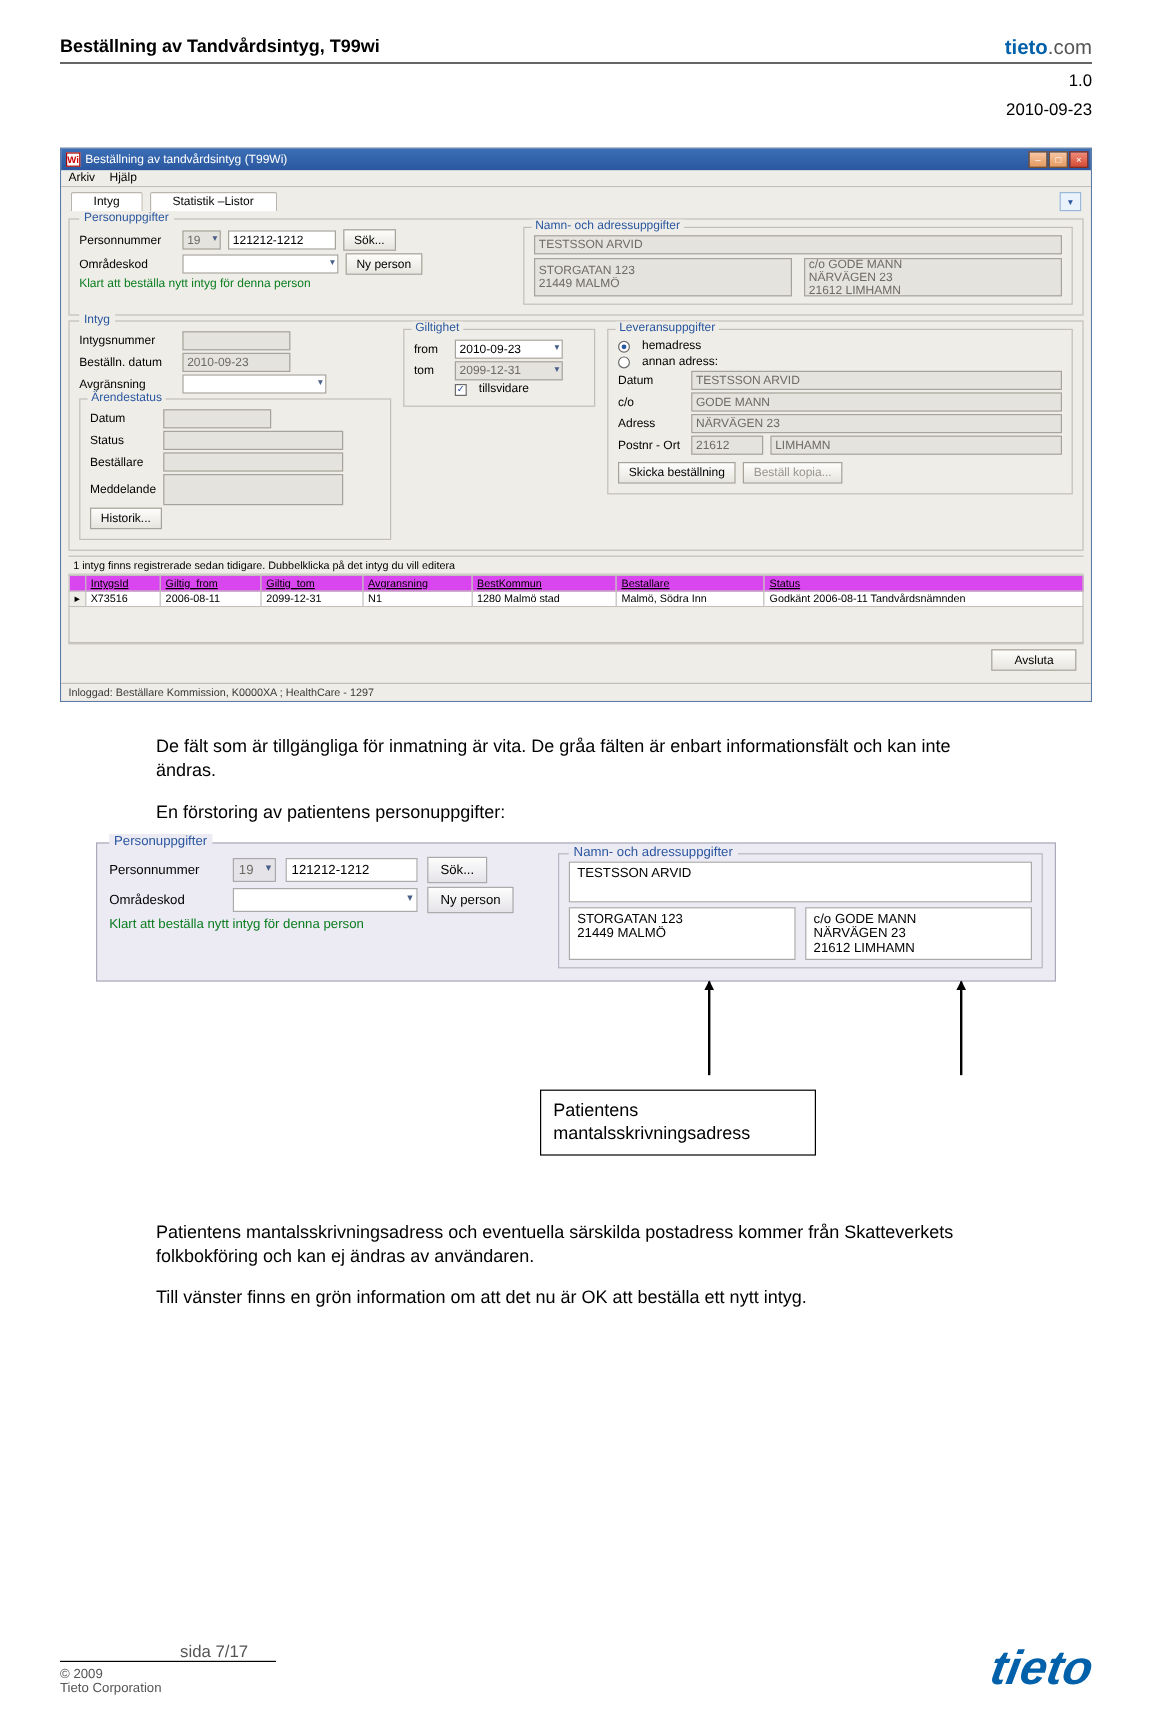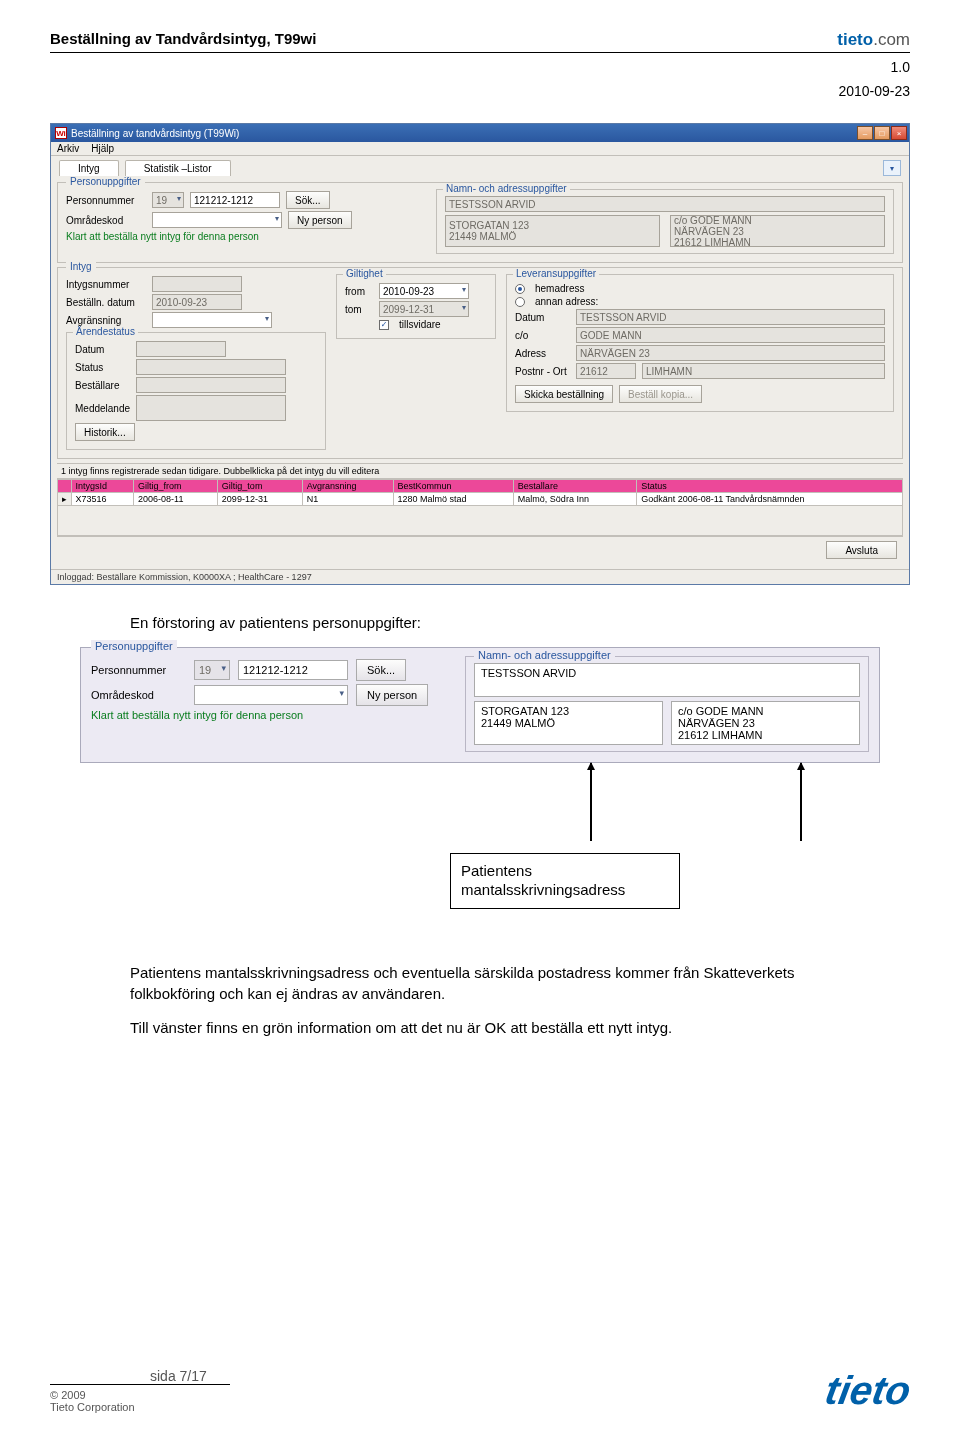--- a/index.html
+++ b/index.html
@@ -113,21 +113,21 @@
   .subgroup > .legend {
     position:absolute; top:-7px; left:6px; background:#efede8;
     padding:0 3px; color:#2a579f; font-size:10px;
   }
   .radio { width:10px;height:10px;border:1px solid #6b6b6b;border-radius:50%;display:inline-flex;align-items:center;justify-content:center;margin-right:4px;background:#fff;}
   .radio.on::after{content:"";width:4px;height:4px;background:#2a579f;border-radius:50%;}
   .chk {width:10px;height:10px;border:1px solid #6b6b6b;background:#fff;display:inline-flex;align-items:center;justify-content:center;margin-right:4px;font-size:8px;color:#1c4d9b;}
   .grid-hint{font-size:9px;padding:2px 4px;border-top:1px solid #c2bfb9;border-bottom:1px solid #c2bfb9;background:#efede8;}
   table.grid{width:100%;border-collapse:collapse;font-size:9px;background:#fff;}
   table.grid th, table.grid td{border:1px solid #c2bfb9;padding:1px 4px;text-align:left;}
-  table.grid th{background:#ec4899;font-weight:normal;}
+  table.grid th{background:#d946ef;font-weight:normal;text-decoration:underline;}
   .grid-rowmark{width:10px;text-align:center;background:#efede8;}
   .footerbar{background:#efede8;padding:4px 6px;display:flex;justify-content:flex-end;border-top:1px solid #c2bfb9;}
   .statusbar{background:#efede8;border-top:1px solid #c2bfb9;padding:2px 6px;font-size:9px;color:#3a3a3a;}
 
   
   .body-text { font-size:15px; margin:28px 80px 0 80px; line-height:1.35; }
   .body-text p { margin:0 0 14px 0; }
 
   .enlarge {
     margin:8px 30px 0 30px; border:1px solid #aab; background:#eceaf3;
@@ -376,20 +376,21 @@
       <div style="height:30px;background:#efede8;border:1px solid #c2bfb9;border-top:none"></div>
 
       <div class="footerbar">
         <div class="btn" style="padding:2px 18px">Avsluta</div>
       </div>
     </div>
     <div class="statusbar">Inloggad:  Beställare Kommission, K0000XA ; HealthCare - 1297</div>
   </div>
 
   <div class="body-text">
+    <p>De fält som är tillgängliga för inmatning är vita. De gråa fälten är enbart informationsfält och kan inte ändras.</p>
     <p>En förstoring av patientens personuppgifter:</p>
   </div>
 
   <div class="enlarge">
     <span class="legend">Personuppgifter</span>
     <div style="display:flex;gap:14px">
       <div style="flex:0 0 360px">
         <div class="row2">
           <span class="lblA">Personnummer</span>
           <div class="fldA grey ddA" style="width:36px">19</div>

